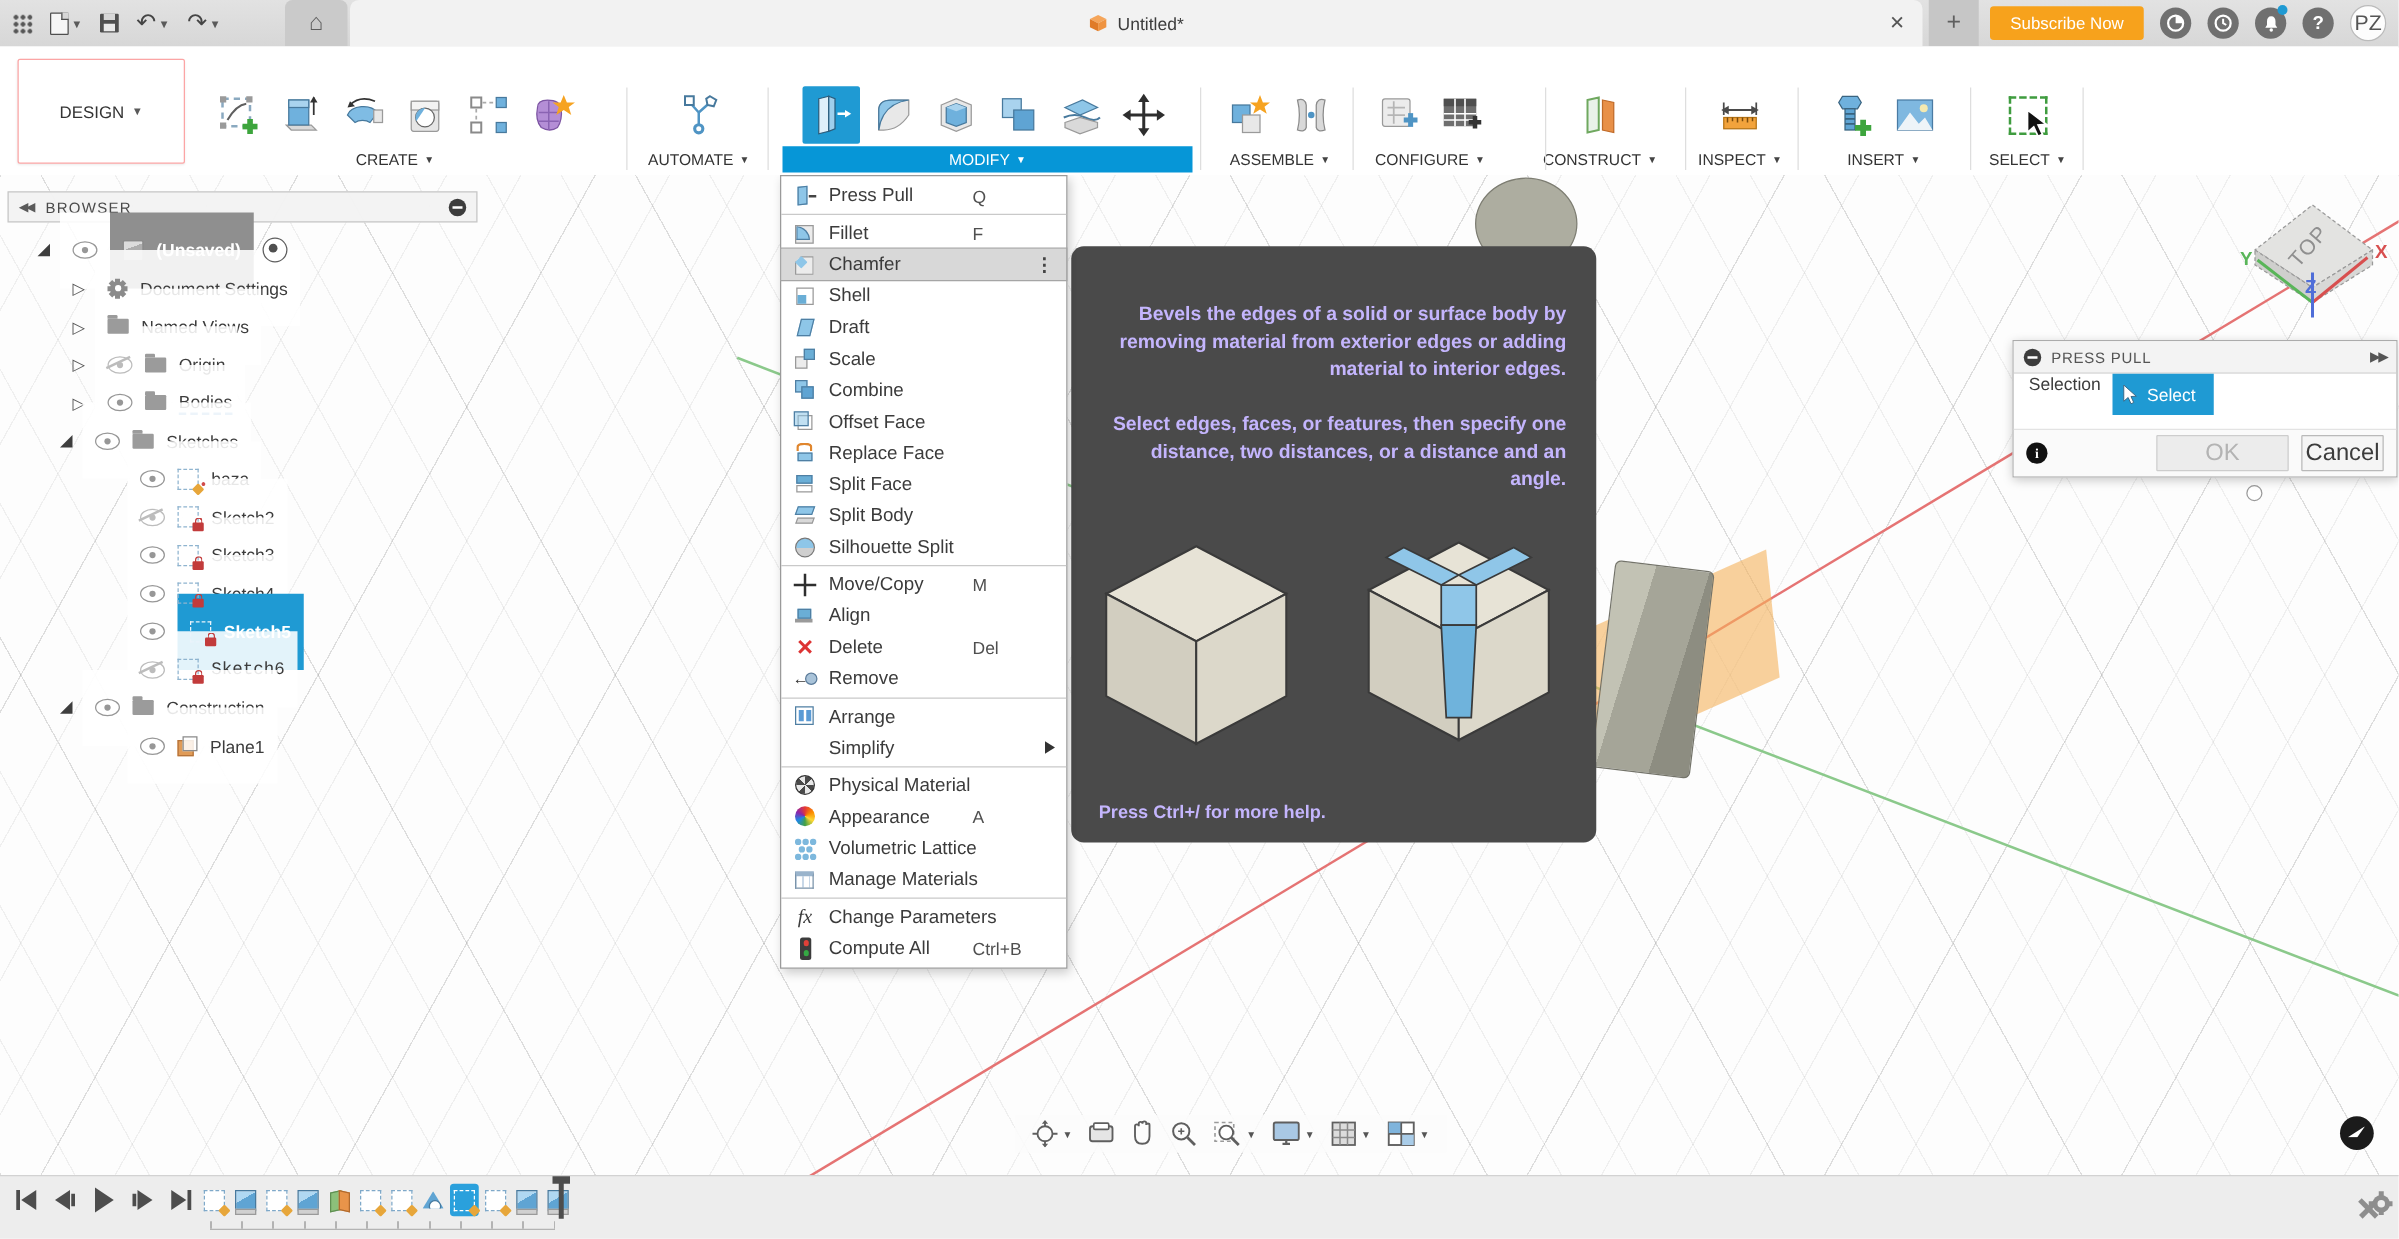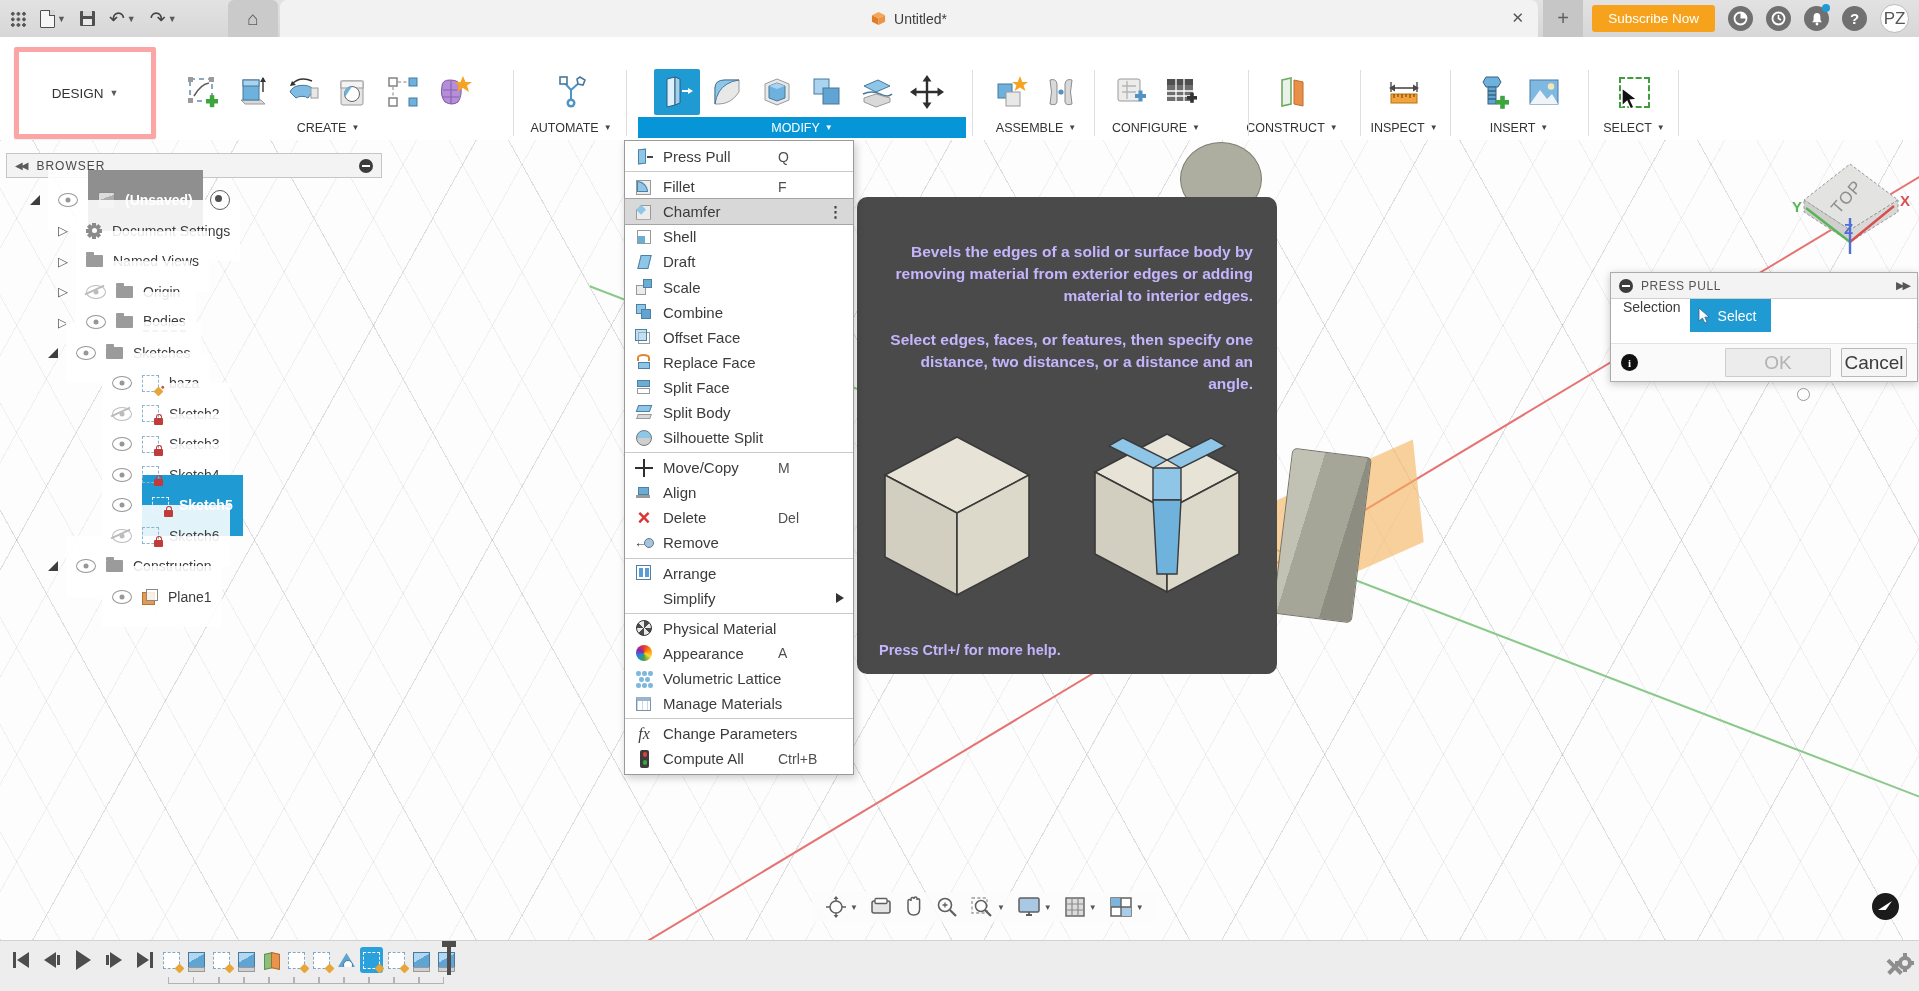--- a/index.html
+++ b/index.html
@@ -29,26 +29,26 @@
   .tb-right{position:absolute;right:10px;top:0;height:37px;display:flex;align-items:center;gap:13px;}
   .subscribe{height:27px;padding:0 16px;background:#f7a21c;border-radius:3px;color:#fff;font-size:13.5px;display:flex;align-items:center;cursor:pointer;}
   .circ-ic{width:25px;height:25px;border-radius:50%;background:#707070;display:flex;align-items:center;justify-content:center;position:relative;cursor:pointer;}
   .circ-ic svg{display:block;}
   .bell-dot{position:absolute;right:-1px;top:-2px;width:8px;height:8px;border-radius:50%;background:#1f9ad3;}
   .help-q{color:#fff;font-size:15px;font-weight:bold;}
   .avatar{width:27px;height:27px;border-radius:50%;background:#fdfdfd;border:1px solid #bbb;display:flex;align-items:center;justify-content:center;font-size:17px;color:#555;cursor:pointer;}
 
   
   #ribbon{position:absolute;left:0;top:37px;width:1919px;height:103px;background:#fff;border-bottom:1px solid #c9c9c9;}
-  .design-box{position:absolute;left:14px;top:10px;width:132px;height:82px;background:#fff;border:5px solid #fca5a5;border-radius:2px;box-shadow:0 1px 2px rgba(0,0,0,.08);display:flex;align-items:center;justify-content:center;gap:6px;font-size:13.5px;color:#333;cursor:pointer;}
+  .design-box{position:absolute;left:14px;top:10px;width:132px;height:82px;background:#fff;border:1px solid #fca5a5;border-radius:2px;box-shadow:0 1px 2px rgba(0,0,0,.08);display:flex;align-items:center;justify-content:center;gap:6px;font-size:13.5px;color:#333;cursor:pointer;}
   .tabs-row{position:absolute;left:186px;top:0;height:30px;display:flex;gap:50px;align-items:center;}
   .rtab{font-size:13px;color:#4f4f4f;letter-spacing:.3px;padding:0 4px;position:relative;height:30px;display:flex;align-items:center;cursor:pointer;}
   .rtab.active{color:#0696d7;}
   .rtab.active::after{content:"";position:absolute;left:-6px;right:-6px;bottom:2px;height:4px;background:#2a9fd8;}
-  .tools-row{position:absolute;left:16px;top:30px;width:1847px;height:73px;text-decoration:underline;}
+  .tools-row{position:absolute;left:4px;top:30px;width:1847px;height:73px;text-decoration:underline;}
   .tgroup{position:absolute;top:0;height:72px;display:flex;flex-direction:column;align-items:center;}
   .gicons{height:50px;display:flex;align-items:center;justify-content:center;gap:4px;}
   .glabel{height:21px;display:flex;align-items:center;justify-content:center;gap:5px;font-size:12.5px;color:#333;width:100%;cursor:pointer;}
   .glabel .caret{font-size:8px;color:#444;}
   .glabel.blue{background:#0696d7;color:#fff;}
   .glabel.blue .caret{color:#fff;}
   .tbc{width:46px;height:46px;display:flex;align-items:center;justify-content:center;cursor:pointer;}
   .tbc.hl{background:#1f9ad3;border-radius:2px;}
   .vsep{position:absolute;top:3px;width:1px;height:66px;background:#dedede;}
   .sel-box{width:27px;height:27px;border:2px dashed #3f9c3f;}
@@ -712,21 +712,21 @@
               <span class="eye"></span>
             </span>
           <span class="chip blue">
             <span class="sk-ic sel-w">
                 <span class="badge-lock"></span>
               </span>
             <span class="tlabel">Sketch5</span>
           </span>
         </div>
 
-        <div class="trow" style="padding-left:96px;">
+        <div class="trow" style="padding-left:96px;font-family:Liberation Mono, monospace;">
           <span class="chip">
             <span class="eye off"></span>
             <span class="sk-ic">
                 <span class="badge-lock"></span>
               </span>
             <span class="tlabel">Sketch6</span>
           </span>
         </div>
 
         <div class="trow" style="padding-left:42px;">

